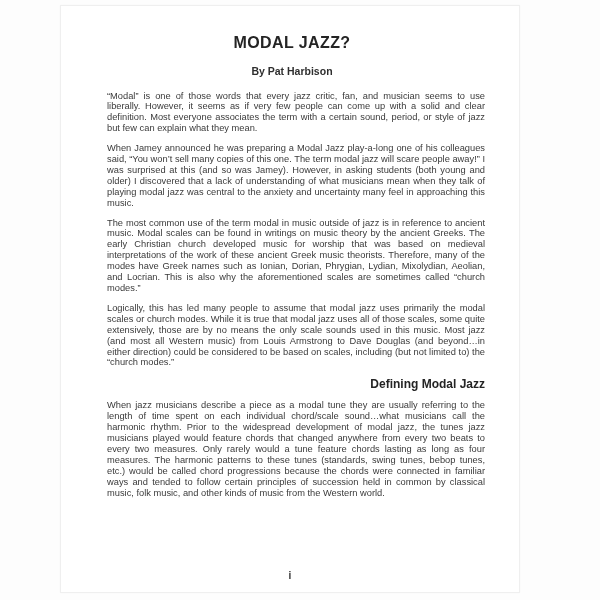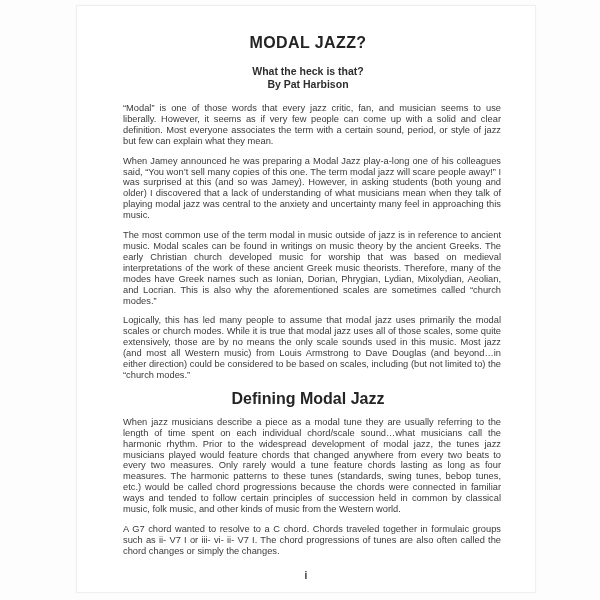--- a/index.html
+++ b/index.html
@@ -5,21 +5,21 @@
   html, body {
     margin: 0;
     padding: 0;
     width: 600px;
     height: 600px;
     background: #fdfdfd;
     font-family: "Liberation Sans", sans-serif;
   }
   .scan-page {
     position: absolute;
-    left: 76px;
+    left: 60px;
     top: 5px;
     width: 460px;
     height: 588px;
     box-sizing: border-box;
     background: #ffffff;
     border: 1px solid #efefef;
     box-shadow: 0 0 2px rgba(0,0,0,0.03);
     padding: 28px 34px 0 38px;
     overflow: hidden;
   }
@@ -44,23 +44,23 @@
     font-size: 9.3px;
     line-height: 10.9px;
     color: #3a3a3a;
     text-align: justify;
   }
   .body-text p.tight {
     margin-top: -9px;
   }
   .section-heading {
     margin: 7px 0 9px 0;
-    font-size: 16px;
+    font-size: 12px;
     font-weight: bold;
-    text-align: center;
+    text-align: right;
     color: #242424;
   }
   .page-number {
     position: absolute;
     left: 0;
     right: 0;
     bottom: 11px;
     text-align: center;
     font-size: 10px;
     font-weight: bold;
@@ -68,21 +68,20 @@
   }
 </style>
 </head>
 <body>
 
 <div class="scan-page">
 
   <h1 class="doc-title">MODAL JAZZ?</h1>
 
   <div class="doc-subtitle">
-    <div>What the heck is that?</div>
     <div>By Pat Harbison</div>
   </div>
 
   <div class="body-text">
 
       <p>“Modal” is one of those words that every jazz critic, fan, and musician seems to use liberally. However, it seems as if very few people can come up with a solid and clear definition. Most everyone associates the term with a certain sound, period, or style of jazz but few can explain what they mean.</p>
 
       <p>When Jamey announced he was preparing a Modal Jazz play-a-long one of his colleagues said, “You won’t sell many copies of this one. The term modal jazz will scare people away!” I was surprised at this (and so was Jamey). However, in asking students (both young and older) I discovered that a lack of understanding of what musicians mean when they talk of playing modal jazz was central to the anxiety and uncertainty many feel in approaching this music.</p>
 
       <p>The most common use of the term modal in music outside of jazz is in reference to ancient music. Modal scales can be found in writings on music theory by the ancient Greeks. The early Christian church developed music for worship that was based on medieval interpretations of the work of these ancient Greek music theorists. Therefore, many of the modes have Greek names such as Ionian, Dorian, Phrygian, Lydian, Mixolydian, Aeolian, and Locrian. This is also why the aforementioned scales are sometimes called “church modes.”</p>
@@ -90,19 +89,18 @@
       <p>Logically, this has led many people to assume that modal jazz uses primarily the modal scales or church modes. While it is true that modal jazz uses all of those scales, some quite extensively, those are by no means the only scale sounds used in this music. Most jazz (and most all Western music) from Louis Armstrong to Dave Douglas (and beyond…in either direction) could be considered to be based on scales, including (but not limited to) the “church modes.”</p>
 
     </div>
 
   <h2 class="section-heading">Defining Modal Jazz</h2>
 
   <div class="body-text">
 
       <p>When jazz musicians describe a piece as a modal tune they are usually referring to the length of time spent on each individual chord/scale sound…what musicians call the harmonic rhythm. Prior to the widespread development of modal jazz, the tunes jazz musicians played would feature chords that changed anywhere from every two beats to every two measures. Only rarely would a tune feature chords lasting as long as four measures. The harmonic patterns to these tunes (standards, swing tunes, bebop tunes, etc.) would be called chord progressions because the chords were connected in familiar ways and tended to follow certain principles of succession held in common by classical music, folk music, and other kinds of music from the Western world.</p>
 
-      <p>A G7 chord wanted to resolve to a C chord. Chords traveled together in formulaic groups such as ii- V7 I or iii- vi- ii- V7 I. The chord progressions of tunes are also often called the chord changes or simply the changes.</p>
 
     </div>
 
   <div class="page-number">i</div>
 
 </div>
 
 </body></html>

